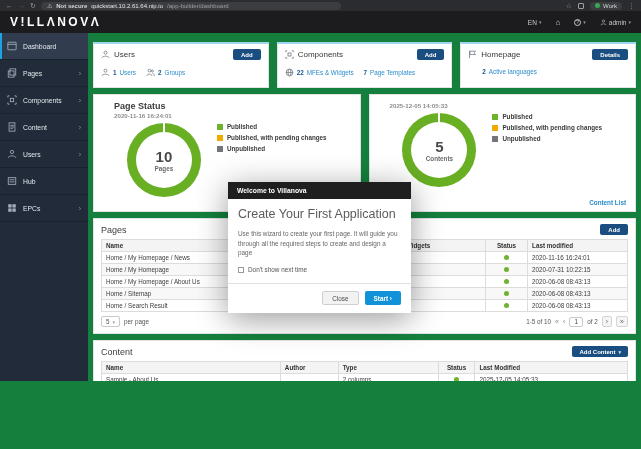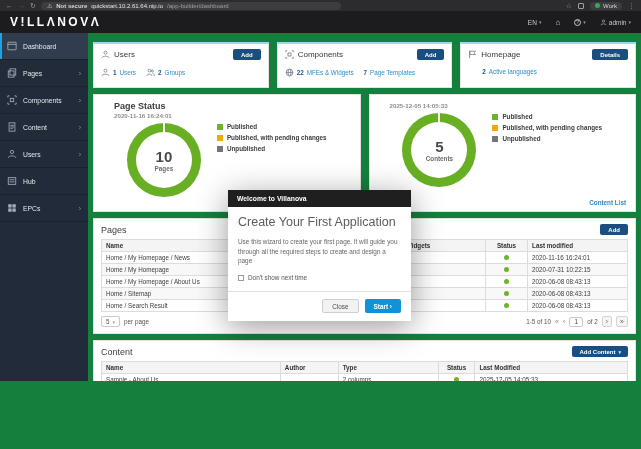--- a/index.html
+++ b/index.html
@@ -94,21 +94,21 @@
   .pp-select { border:1px solid #c9c9c9; border-radius:2px; padding:1px 4px; display:flex; gap:3px; align-items:center; background:#fff; cursor:pointer; }
   .pp-label { margin-left:4px; }
   .pager { margin-left:auto; display:flex; align-items:center; gap:4px; }
   .pg-arrow { color:#8a8a8a; font-size:7px; cursor:pointer; }
   .pg-btn { border:1px solid #d5d5d5; background:#f5f5f5; border-radius:2px; padding:0 3px; font-size:7px; color:#6a6a6a; cursor:pointer; line-height:9px; }
   .pg-input { width:14px; height:10px; border:1px solid #c9c9c9; border-radius:2px; font-size:6.3px; text-align:center; color:#444; }
 
   .btn-dropdown { margin-left:auto; background:#1b4e80; color:#fff; font-size:6px; font-weight:bold; border:none; border-radius:2px; padding:2.5px 7px; cursor:pointer; display:flex; align-items:center; gap:3px; }
 
   
-  .modal { position:absolute; left:228px; top:190px; width:183px; background:#fff; box-shadow:0 6px 30px rgba(0,0,0,.4); z-index:10; }
+  .modal { position:absolute; left:228px; top:182px; width:183px; background:#fff; box-shadow:0 6px 30px rgba(0,0,0,.4); z-index:10; }
   .modal-head { background:#1f1f1f; color:#fff; font-size:6.8px; font-weight:bold; padding:5px 9px; }
   .modal-body { padding:8px 10px 0 10px; }
   .modal-title { font-size:12.5px; color:#5c5c5c; line-height:1.25; font-weight:normal; margin-bottom:6px; }
   .modal-text { font-size:6.4px; color:#666; line-height:1.55; margin-bottom:8px; }
   .chk-row { display:flex; align-items:center; gap:4px; font-size:6.4px; color:#555; margin-bottom:10px; }
   .checkbox { width:6px; height:6px; border:1px solid #9a9a9a; background:#fff; flex:0 0 6px; cursor:pointer; }
   .modal-foot { border-top:1px solid #e0e0e0; padding:7px 10px 8px 10px; display:flex; justify-content:flex-end; gap:6px; }
   .btn-close { background:#f2f2f2; border:1px solid #cfcfcf; border-radius:2px; font-size:6.4px; color:#4a4a4a; padding:2.5px 9px; cursor:pointer; }
   .btn-start { background:#1191d8; border:none; border-radius:2px; font-size:6.4px; color:#fff; font-weight:bold; padding:2.5px 9px; cursor:pointer; }
 </style>

